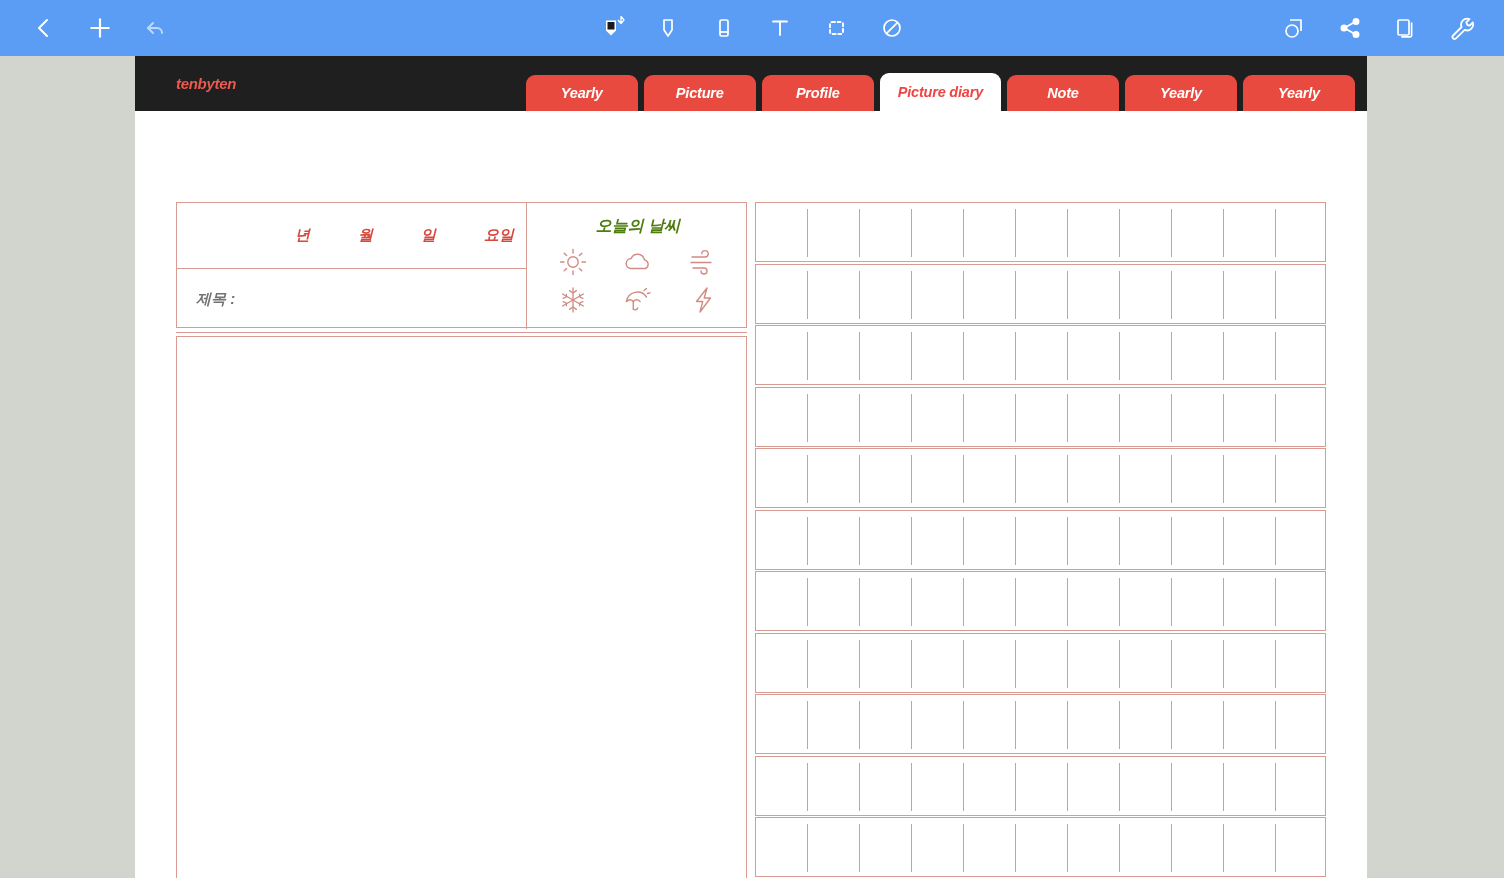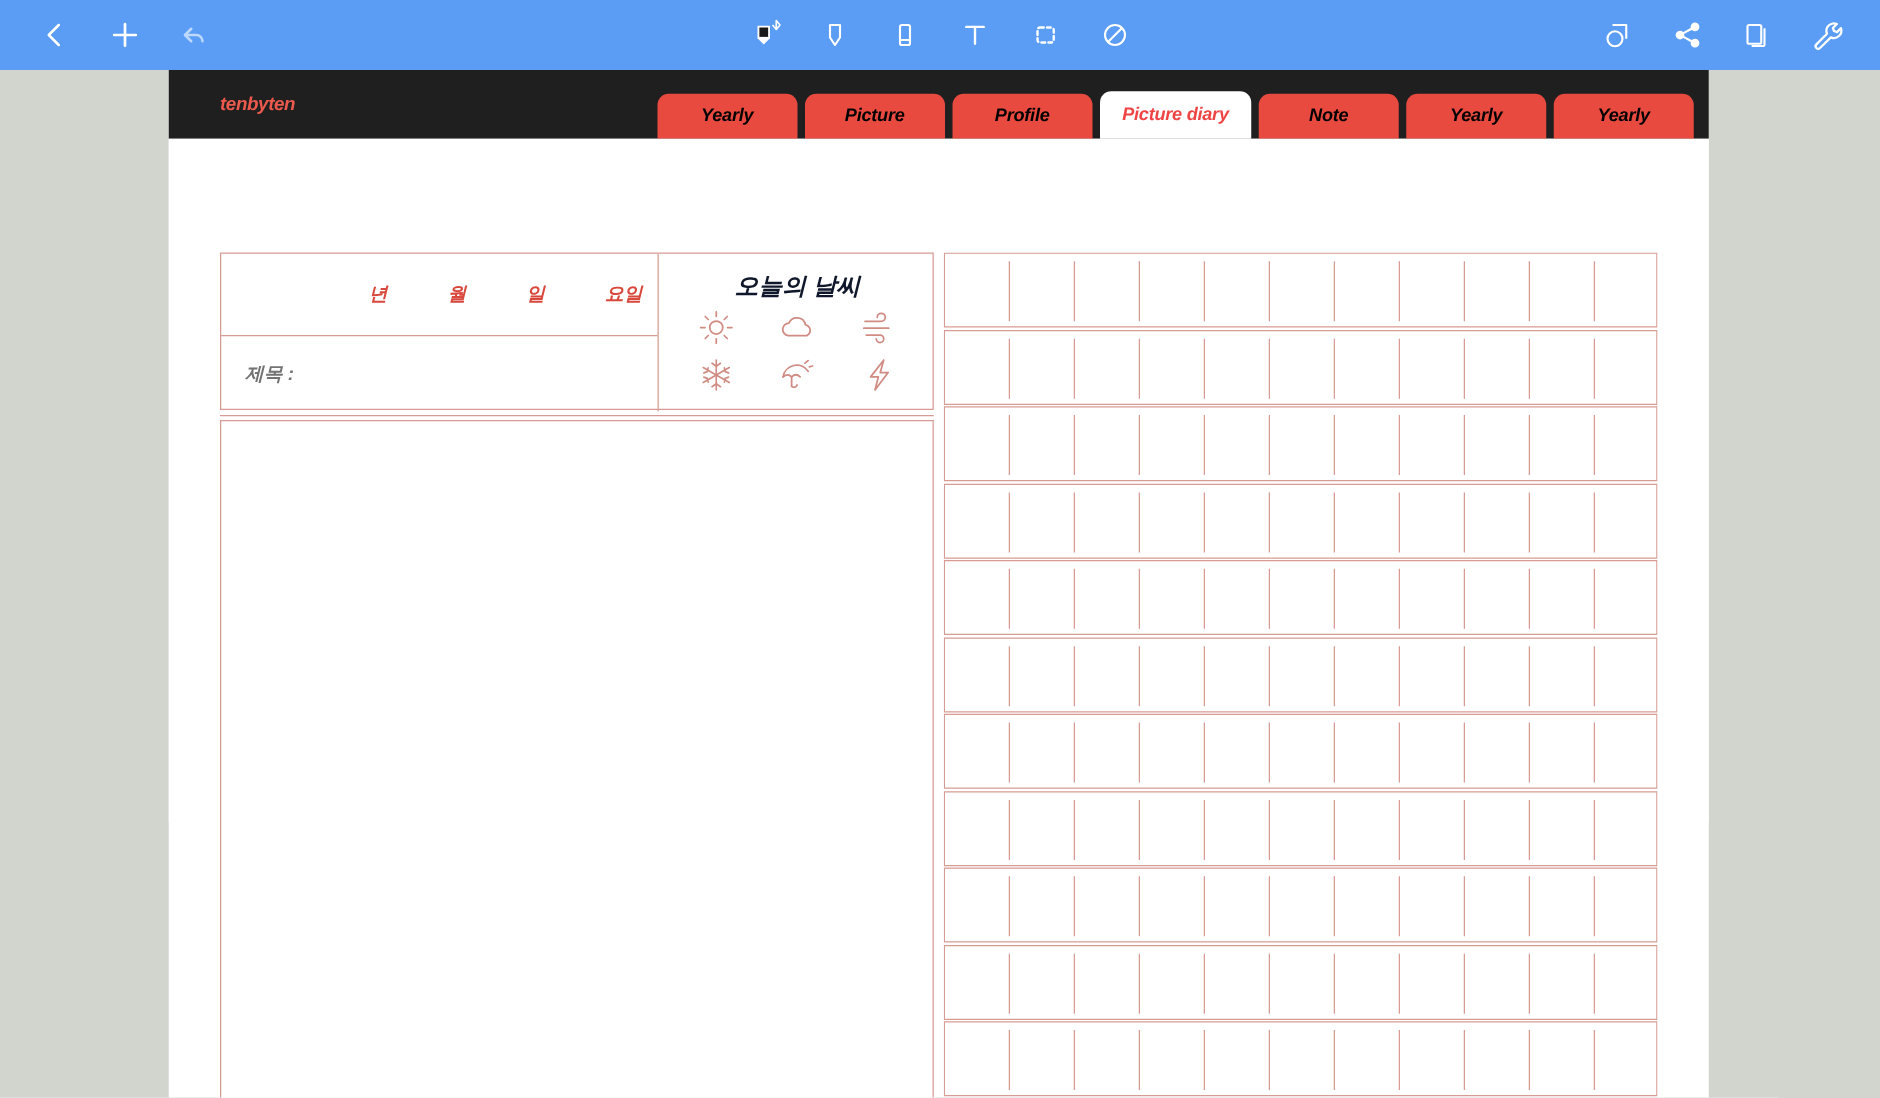--- a/index.html
+++ b/index.html
@@ -65,21 +65,21 @@
     display: flex;
     align-items: flex-end;
     gap: 6px;
   }
   .tab {
     height: 36px;
     min-width: 112px;
     padding: 0 18px;
     border-radius: 9px 9px 0 0;
     background: #e84a40;
-    color: #000000;
+    color: #ffffff;
     font-size: 14.5px;
     font-weight: bold;
     letter-spacing: -0.2px;
     display: flex;
     align-items: center;
     justify-content: center;
     cursor: pointer;
     white-space: nowrap;
   }
   .tab.active {
@@ -143,22 +143,22 @@
     position: absolute;
     left: 349px; top: 0;
     width: 222px; height: 126px;
     border-left: 1.4px solid #d79b93;
   }
   #weather-title {
     position: absolute;
     left: 0; top: 13px;
     width: 222px;
     text-align: center;
-    color: #0f172a;
-    font-size: 19px;
+    color: #4d7c0f;
+    font-size: 16px;
     font-weight: bold;
   }
   #weather-grid {
     position: absolute;
     left: 14px; top: 40px;
     width: 194px; height: 76px;
     display: grid;
     grid-template-columns: repeat(3, 1fr);
     grid-template-rows: repeat(2, 1fr);
     align-items: center;

